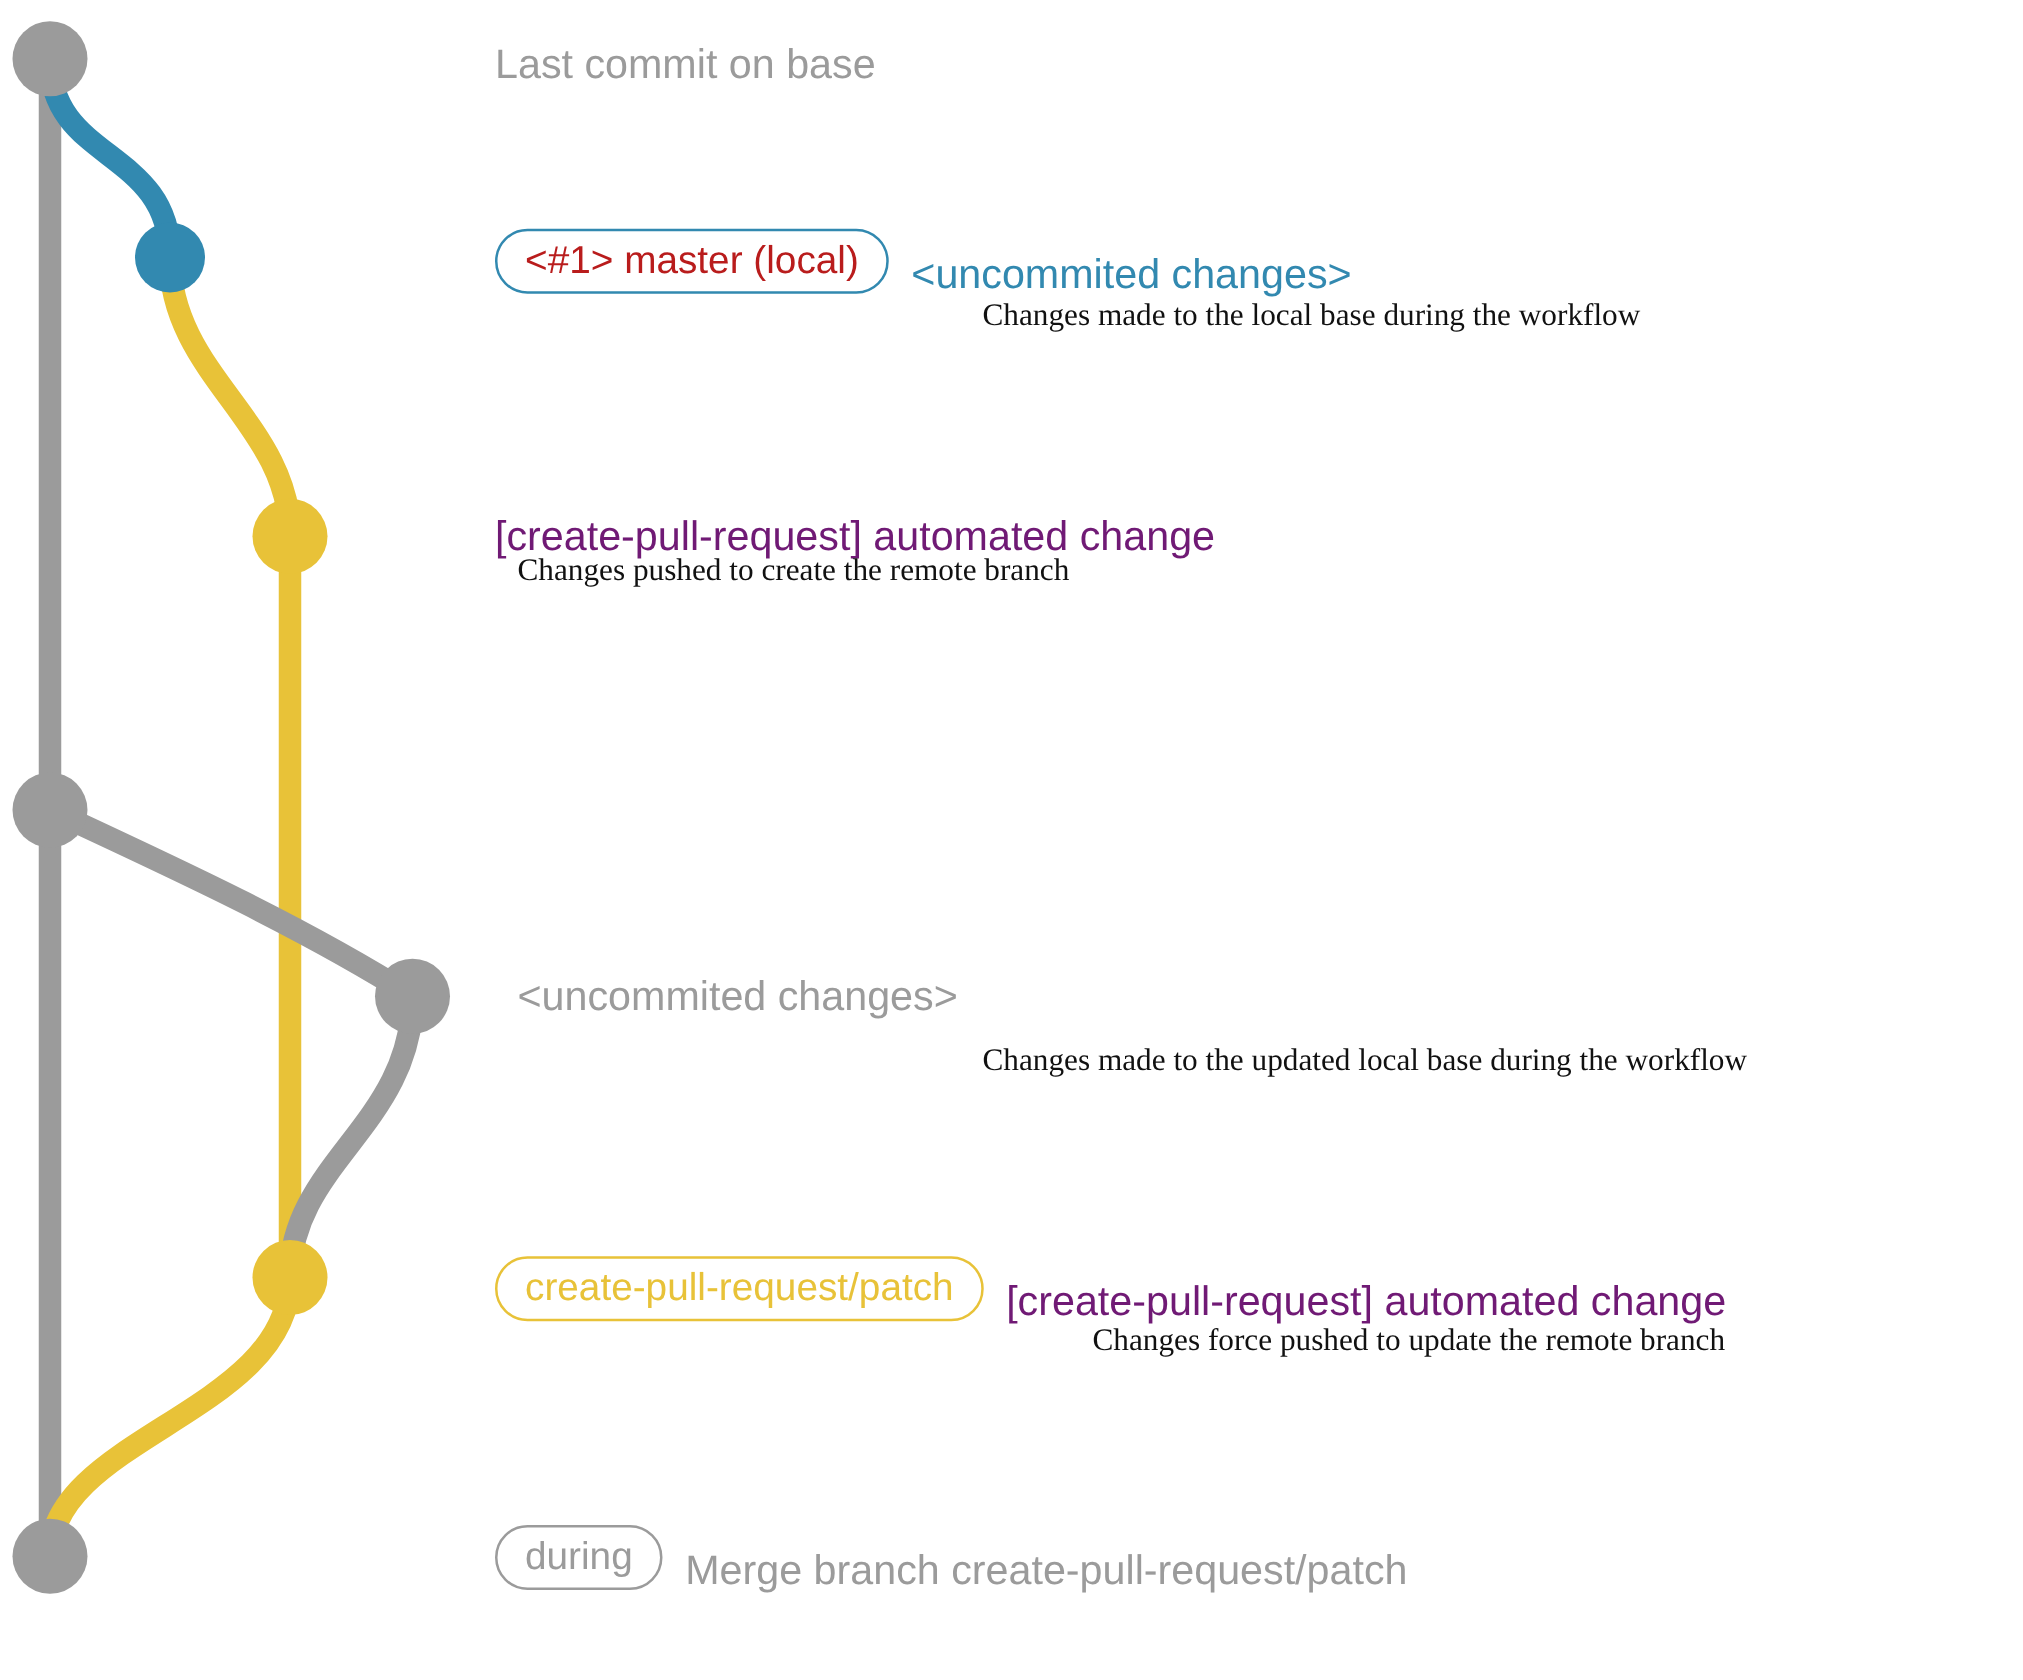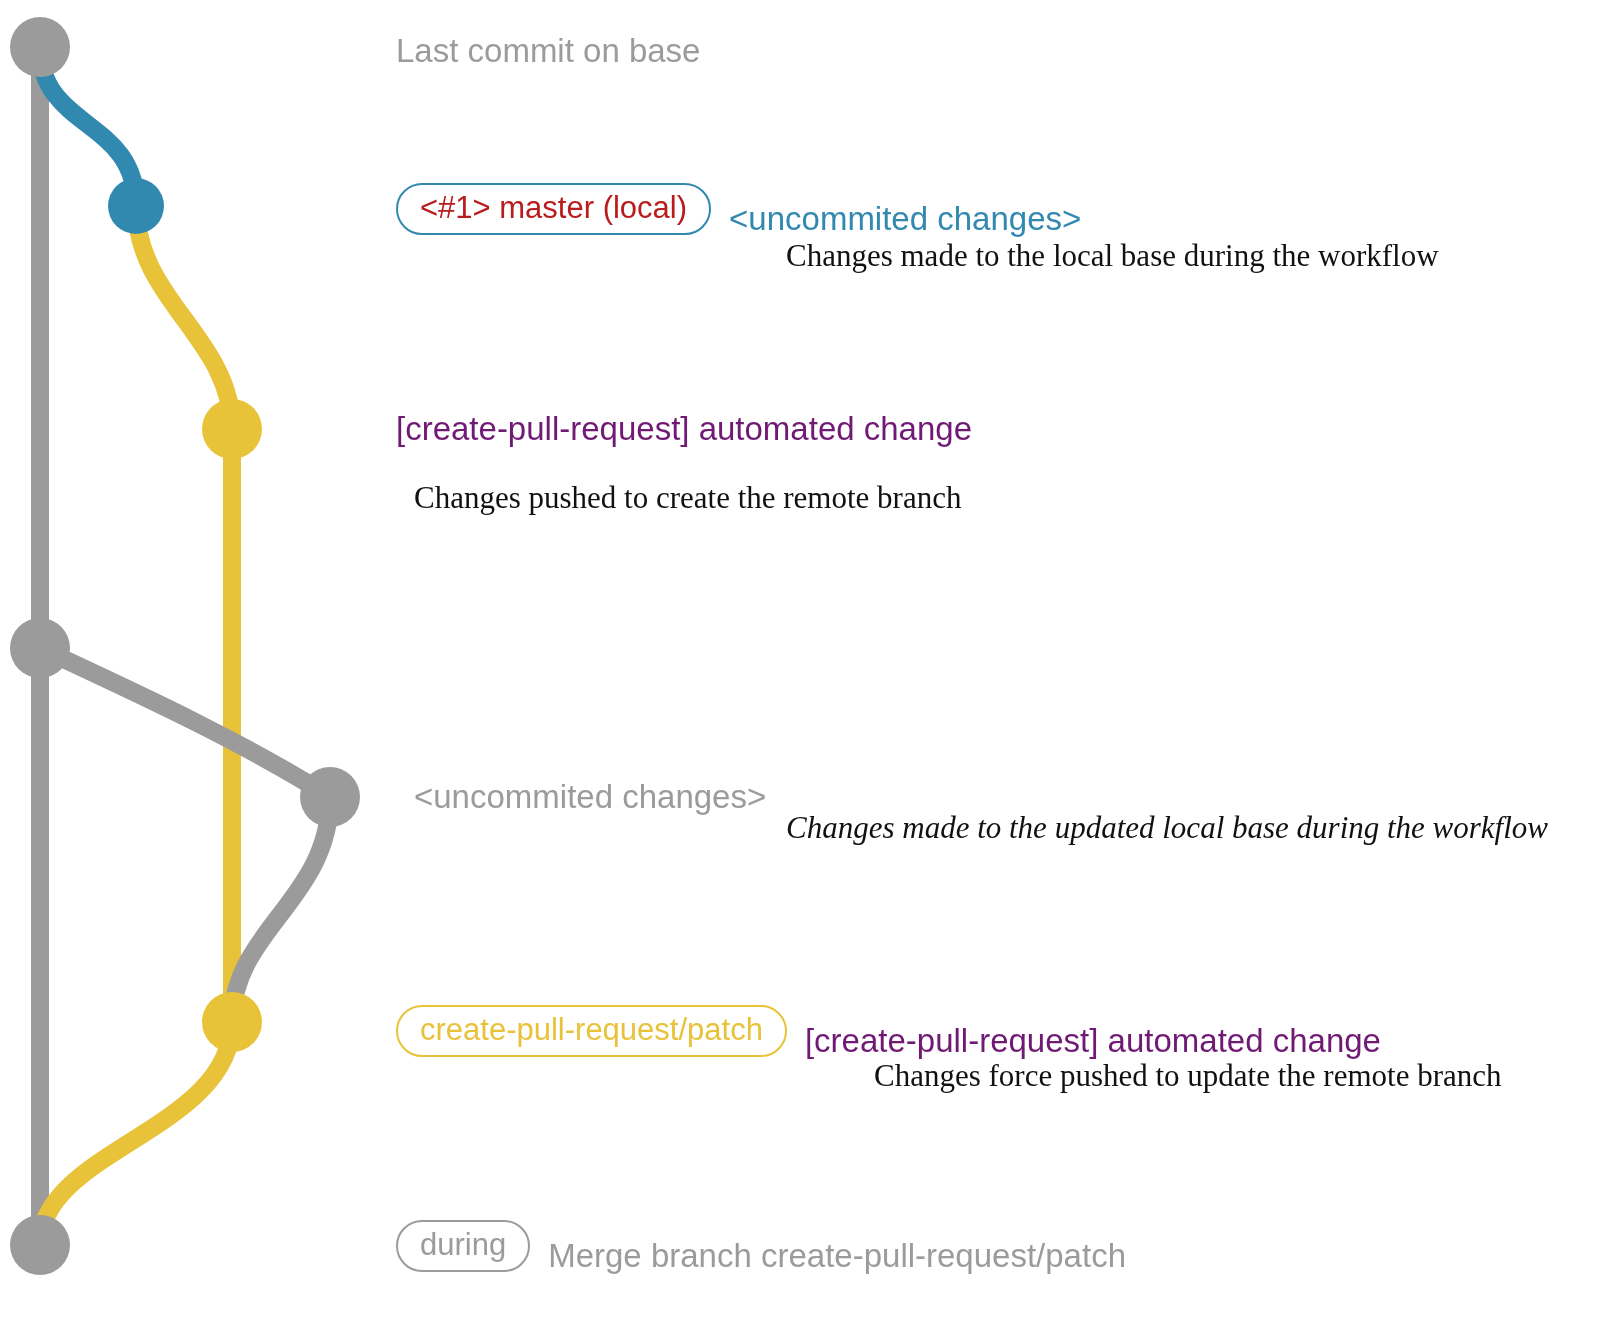--- a/index.html
+++ b/index.html
@@ -61,38 +61,38 @@
   }
   .subject.blue { color: #3289b0; }
   .subject.yellow { color: #701a75; }
   .subject.gray { color: #9b9b9b; }
 
   .subject.spaced { margin-left: 18px; }
 
   .note {
     position: absolute;
     font-family: "Liberation Serif", serif;
-    font-size: 31px;
+    font-size: 25px;
     line-height: 1;
     color: #111111;
     white-space: nowrap;
   }
 
   
   #row-base-1   { left: 396px; top: 34px; }
   #row-local-1  { left: 396px; top: 183px; }
   #note-local-1 { left: 786px; top: 240px; }
 
   #row-cpr-1    { left: 396px; top: 412px; }
-  #note-cpr-1   { left: 414px; top: 482px; }
+  #note-cpr-1   { left: 414px; top: 444px; }
 
   #row-base-2   { left: 396px; top: 630px; }
 
   #row-local-2  { left: 396px; top: 780px; }
-  #note-local-2 { left: 786px; top: 812px; font-style: italic; }
+  #note-local-2 { left: 786px; top: 836px; }
 
   #row-cpr-2    { left: 396px; top: 1005px; }
   #note-cpr-2   { left: 874px; top: 1060px; }
 
   #row-master   { left: 396px; top: 1220px; }
 </style>
 </head>
 <body>
 
 <svg id="graph-svg" viewBox="0 0 1618 1344" xmlns="http://www.w3.org/2000/svg">

